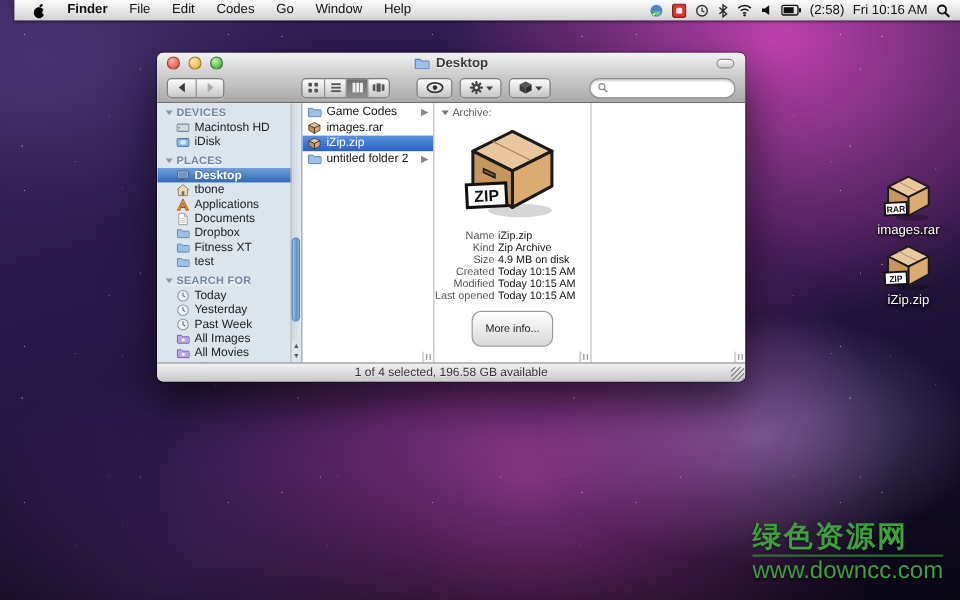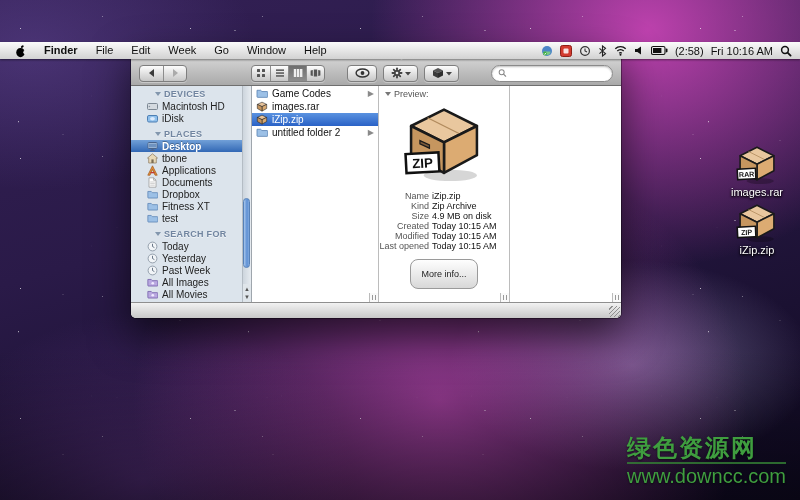--- a/index.html
+++ b/index.html
@@ -24,23 +24,23 @@
       radial-gradient(300px 240px at 18% 96%, rgba(112,60,150,.5), rgba(112,60,150,0) 70%),
       radial-gradient(320px 200px at 4% 10%, rgba(120,90,180,.35), rgba(120,90,180,0) 70%),
       linear-gradient(165deg, #332055 0%, #2a1a48 40%, #1b1132 72%, #0e0920 100%);
     background-size: 170px 130px, 190px 150px, 150px 170px, 210px 160px, 160px 140px, 200px 180px, 230px 210px, 250px 190px,
       auto,auto,auto,auto,auto,auto;
   }
   .desktop::after { content:""; position:absolute; inset:0;
     background:linear-gradient(to bottom, rgba(0,0,0,0) 70%, rgba(0,0,0,.38) 100%); }
 
   
-  .menubar { position:absolute; top:0; left:0; right:0; height:17px; z-index:40;
+  .menubar { position:absolute; top:0; left:12px; right:0; height:17px; z-index:40;
     background:linear-gradient(#fbfbfb,#d2d2d2); box-shadow:0 1px 2px rgba(0,0,0,.45);
-    display:flex; align-items:center; font-size:11px; color:#101010; padding:0 6px;margin-top:42px; }
+    display:flex; align-items:center; font-size:11px; color:#101010; padding:0 6px; }
   .mitem { padding:0 9px; line-height:17px; }
   .mitem.bold { font-weight:bold; }
   .apple-wrap { padding:0 8px; display:flex; align-items:center; }
   .mright { margin-left:auto; display:flex; align-items:center; gap:7px; padding-right:2px; }
   .mright .micon { display:flex; align-items:center; }
   .mtime { font-size:11px; }
 
   
   .window { position:absolute; left:131px; top:44px; width:490px; height:274px; z-index:20;
     border-radius:5px; overflow:hidden; background:#fff;
@@ -72,42 +72,42 @@
   .searchfield { margin-left:auto; width:122px; height:17px; border:1px solid #8a8a8a;
     border-radius:9px; background:#fff; display:flex; align-items:center; padding:0 6px; gap:4px;
     box-shadow:inset 0 1px 2px rgba(0,0,0,.25); }
   .searchfield input { border:0; outline:0; width:100%; font-size:10px; background:transparent; }
 
   .content { position:relative; height:216px; display:flex; background:#fff; }
 
   
   .sidebar { width:121px; background:#dce4ec; border-right:1px solid #9fa6ad;
     padding:2px 0 0 0; font-size:10px; color:#222; position:relative; overflow:hidden; flex:none; }
-  .shead { height:12px; display:flex; align-items:center; gap:3px; padding-left:24px;
+  .shead { height:12px; display:flex; align-items:center; gap:3px; padding-left:7px;
     font-size:9px; font-weight:bold; color:#7185a0; letter-spacing:.3px;
     text-shadow:0 1px 0 rgba(255,255,255,.6); margin-top:4px; }
   .shead:first-child { margin-top:0; }
   .tri { width:0; height:0; border-left:3.5px solid transparent; border-right:3.5px solid transparent;
     border-top:4.5px solid #8296ad; }
   .srow { height:12px; display:flex; align-items:center; gap:4px; padding-left:16px; }
   .srow .sic { width:11px; height:11px; flex:none; display:flex; }
   .srow.sel { background:linear-gradient(#71a0d8,#3268b5); color:#fff; font-weight:bold;
     text-shadow:0 -1px 0 rgba(0,0,0,.3); }
   .sscroll { position:absolute; right:0; top:0; bottom:0; width:9px;
     background:linear-gradient(to right,#cdd5dd,#e6ebf0); border-left:1px solid #b4bcc4; }
   .sthumb { position:absolute; right:1px; top:112px; width:7px; height:70px; border-radius:4px;
     background:linear-gradient(to right,#a7c6ec,#5d8fd4 60%,#82aade); border:1px solid #5580b8; }
   .sarrows { position:absolute; right:0; bottom:0; width:9px; height:18px; background:#dfe5ea;
     border-left:1px solid #b4bcc4; display:flex; flex-direction:column; align-items:center; justify-content:center; gap:2px;
     font-size:6px; color:#555; line-height:6px; }
 
   
   .cols { flex:1; display:flex; position:relative; }
   .col { border-right:1px solid #bcbcbc; overflow:hidden; position:relative; }
-  .col1 { width:127px; flex:none; padding-top:1px; }
+  .col1 { width:110px; flex:none; padding-top:1px; }
   .col2 { width:131px; flex:none; }
   .col3 { flex:1; border-right:0; }
   .frow { height:13px; display:flex; align-items:center; gap:4px; padding:0 4px 0 4px; font-size:10px; color:#111; }
   .frow .fic { width:12px; height:12px; flex:none; display:flex; }
   .frow .fname { flex:1; white-space:nowrap; overflow:hidden; }
   .frow .chev { color:#8a8a8a; font-size:8px; flex:none; }
   .frow.sel { background:linear-gradient(#5a92e0,#2a62c6); color:#fff; }
 
   .pvhead { display:flex; align-items:center; gap:3px; padding:3px 0 0 6px; font-size:9px; color:#555; }
   .pvhead .tri { border-top-color:#777; }
@@ -150,21 +150,21 @@
   <div class="apple-wrap">
     <svg width="13" height="14" viewBox="0 0 13 14">
       <ellipse cx="8.3" cy="2.6" rx="1.6" ry="1" fill="#000" transform="rotate(-35 8.3 2.6)"></ellipse>
       <path d="M6.5,4 C4,4 2.2,6 2.2,8.6 C2.2,11.2 4.2,13.2 6.5,13.2 C8.8,13.2 10.8,11.2 10.8,8.6 C10.8,6 9,4 6.5,4 Z" fill="#000"></path>
       <circle cx="11.4" cy="8.2" r="2.1" fill="#e6e6e6"></circle>
     </svg>
   </div>
   <span class="mitem bold">Finder</span>
   <span class="mitem">File</span>
   <span class="mitem">Edit</span>
-  <span class="mitem">Week</span>
+  <span class="mitem">Codes</span>
   <span class="mitem">Go</span>
   <span class="mitem">Window</span>
   <span class="mitem">Help</span>
 
   <div class="mright">
     <span class="micon">
       <svg width="12" height="12" viewBox="0 0 12 12">
           <circle cx="6" cy="6" r="5" fill="#4d86c8"></circle>
           <path d="M2.5,6.5 a3.5,3.5 0 0 0 7,0" fill="#7fd07f" opacity=".9"></path>
           <circle cx="4" cy="8.6" r="2" fill="#3fae3f"></circle>
@@ -541,21 +541,21 @@
         </div>
         <div class="handle">
             <i></i>
             <i></i>
           </div>
       </div>
 
       <div class="col col2">
         <div class="pvhead">
           <span class="tri"></span>
-          <span>Preview:</span>
+          <span>Archive:</span>
         </div>
         <div class="pvicon">
           <svg width="82" height="76" viewBox="0 0 64 60">
             <ellipse cx="37" cy="54" rx="21" ry="4.5" fill="#000" opacity=".16"></ellipse>
             <polygon points="32,2 58,15 32,28 6,15" fill="#e9c79e" stroke="#1a1a1a" stroke-width="2" stroke-linejoin="round"></polygon>
             <line x1="19" y1="8.5" x2="45" y2="21.5" stroke="#b08a5c" stroke-width="1"></line>
             <polygon points="58,15 58,38 32,52 32,28" fill="#dcab72" stroke="#1a1a1a" stroke-width="2" stroke-linejoin="round"></polygon>
             <polygon points="6,15 32,28 32,52 6,38" fill="#c6965f" stroke="#1a1a1a" stroke-width="2" stroke-linejoin="round"></polygon>
             <polygon points="13,26.5 20.5,30 20.5,32.5 13,29" fill="#7a5a3a" stroke="#1a1a1a" stroke-width="1"></polygon>
             <g transform="rotate(-3 15 44)">
@@ -600,20 +600,21 @@
       <div class="col col3">
         <div class="handle">
             <i></i>
             <i></i>
           </div>
       </div>
     </div>
   </div>
 
   <div class="statusbar">
+    <span>1 of 4 selected, 196.58 GB available</span>
     <span class="grip"></span>
   </div>
 </div>
 
 <div class="dicon dicon1">
   <svg width="42" height="39" viewBox="0 0 64 60">
     <ellipse cx="37" cy="54" rx="21" ry="4.5" fill="#000" opacity=".25"></ellipse>
     <polygon points="32,2 58,15 32,28 6,15" fill="#e9c79e" stroke="#1a1a1a" stroke-width="2.4" stroke-linejoin="round"></polygon>
     <line x1="19" y1="8.5" x2="45" y2="21.5" stroke="#b08a5c" stroke-width="1.2"></line>
     <polygon points="58,15 58,38 32,52 32,28" fill="#dcab72" stroke="#1a1a1a" stroke-width="2.4" stroke-linejoin="round"></polygon>

